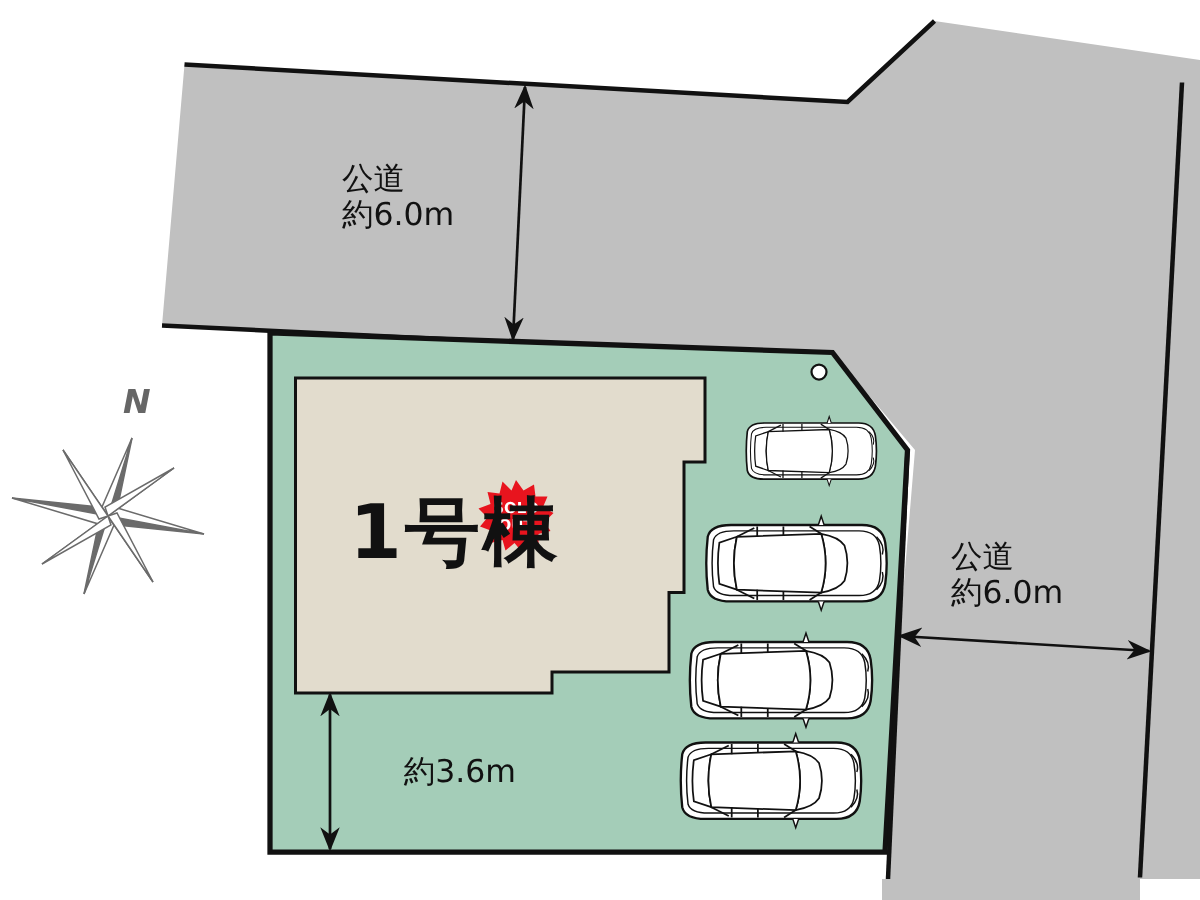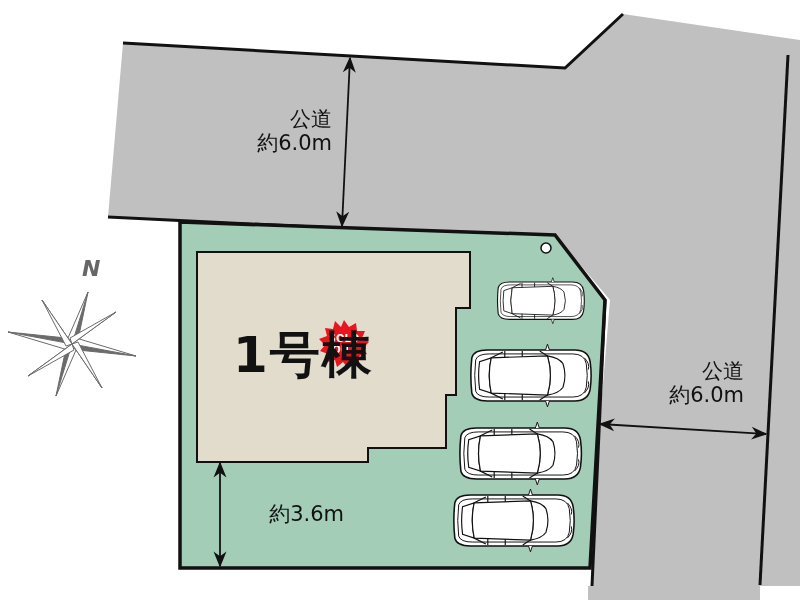--- a/index.html
+++ b/index.html
@@ -1,19 +1,19 @@
 <!DOCTYPE html>
 <html><head>
   <meta charset="utf-8">
   <style>
     html, body { margin: 0; padding: 0; background: #ffffff; }
     body { width: 800px; height: 600px; position: relative; overflow: hidden;
            font-family: "DejaVu Sans", "Liberation Sans", sans-serif; }
     #plan { position: absolute; left: 0; top: 0; width: 800px; height: 600px; }
-    .label { position: absolute; color: #111; text-align: right; line-height: 1.12;
+    .label { position: absolute; color: #111; text-align: left; line-height: 1.12;
              font-family: "DejaVu Sans", "Liberation Sans", sans-serif; }
     .road-label { font-size: 21px; }
     .dim-label { font-size: 21px; }
     .lot-name { position: absolute; font-size: 50px; font-weight: bold; color: #111;
                 font-family: "DejaVu Sans", "Liberation Sans", sans-serif; letter-spacing: 2px; }
     .compass-n { position: absolute; font-size: 22px; font-weight: bold; font-style: italic;
                  color: #666; font-family: "DejaVu Sans", "Liberation Sans", sans-serif; }
     .sold-text { font-family: "DejaVu Sans", "Liberation Sans", sans-serif; font-weight: bold; fill: #fff; }
   </style>
 </head>

